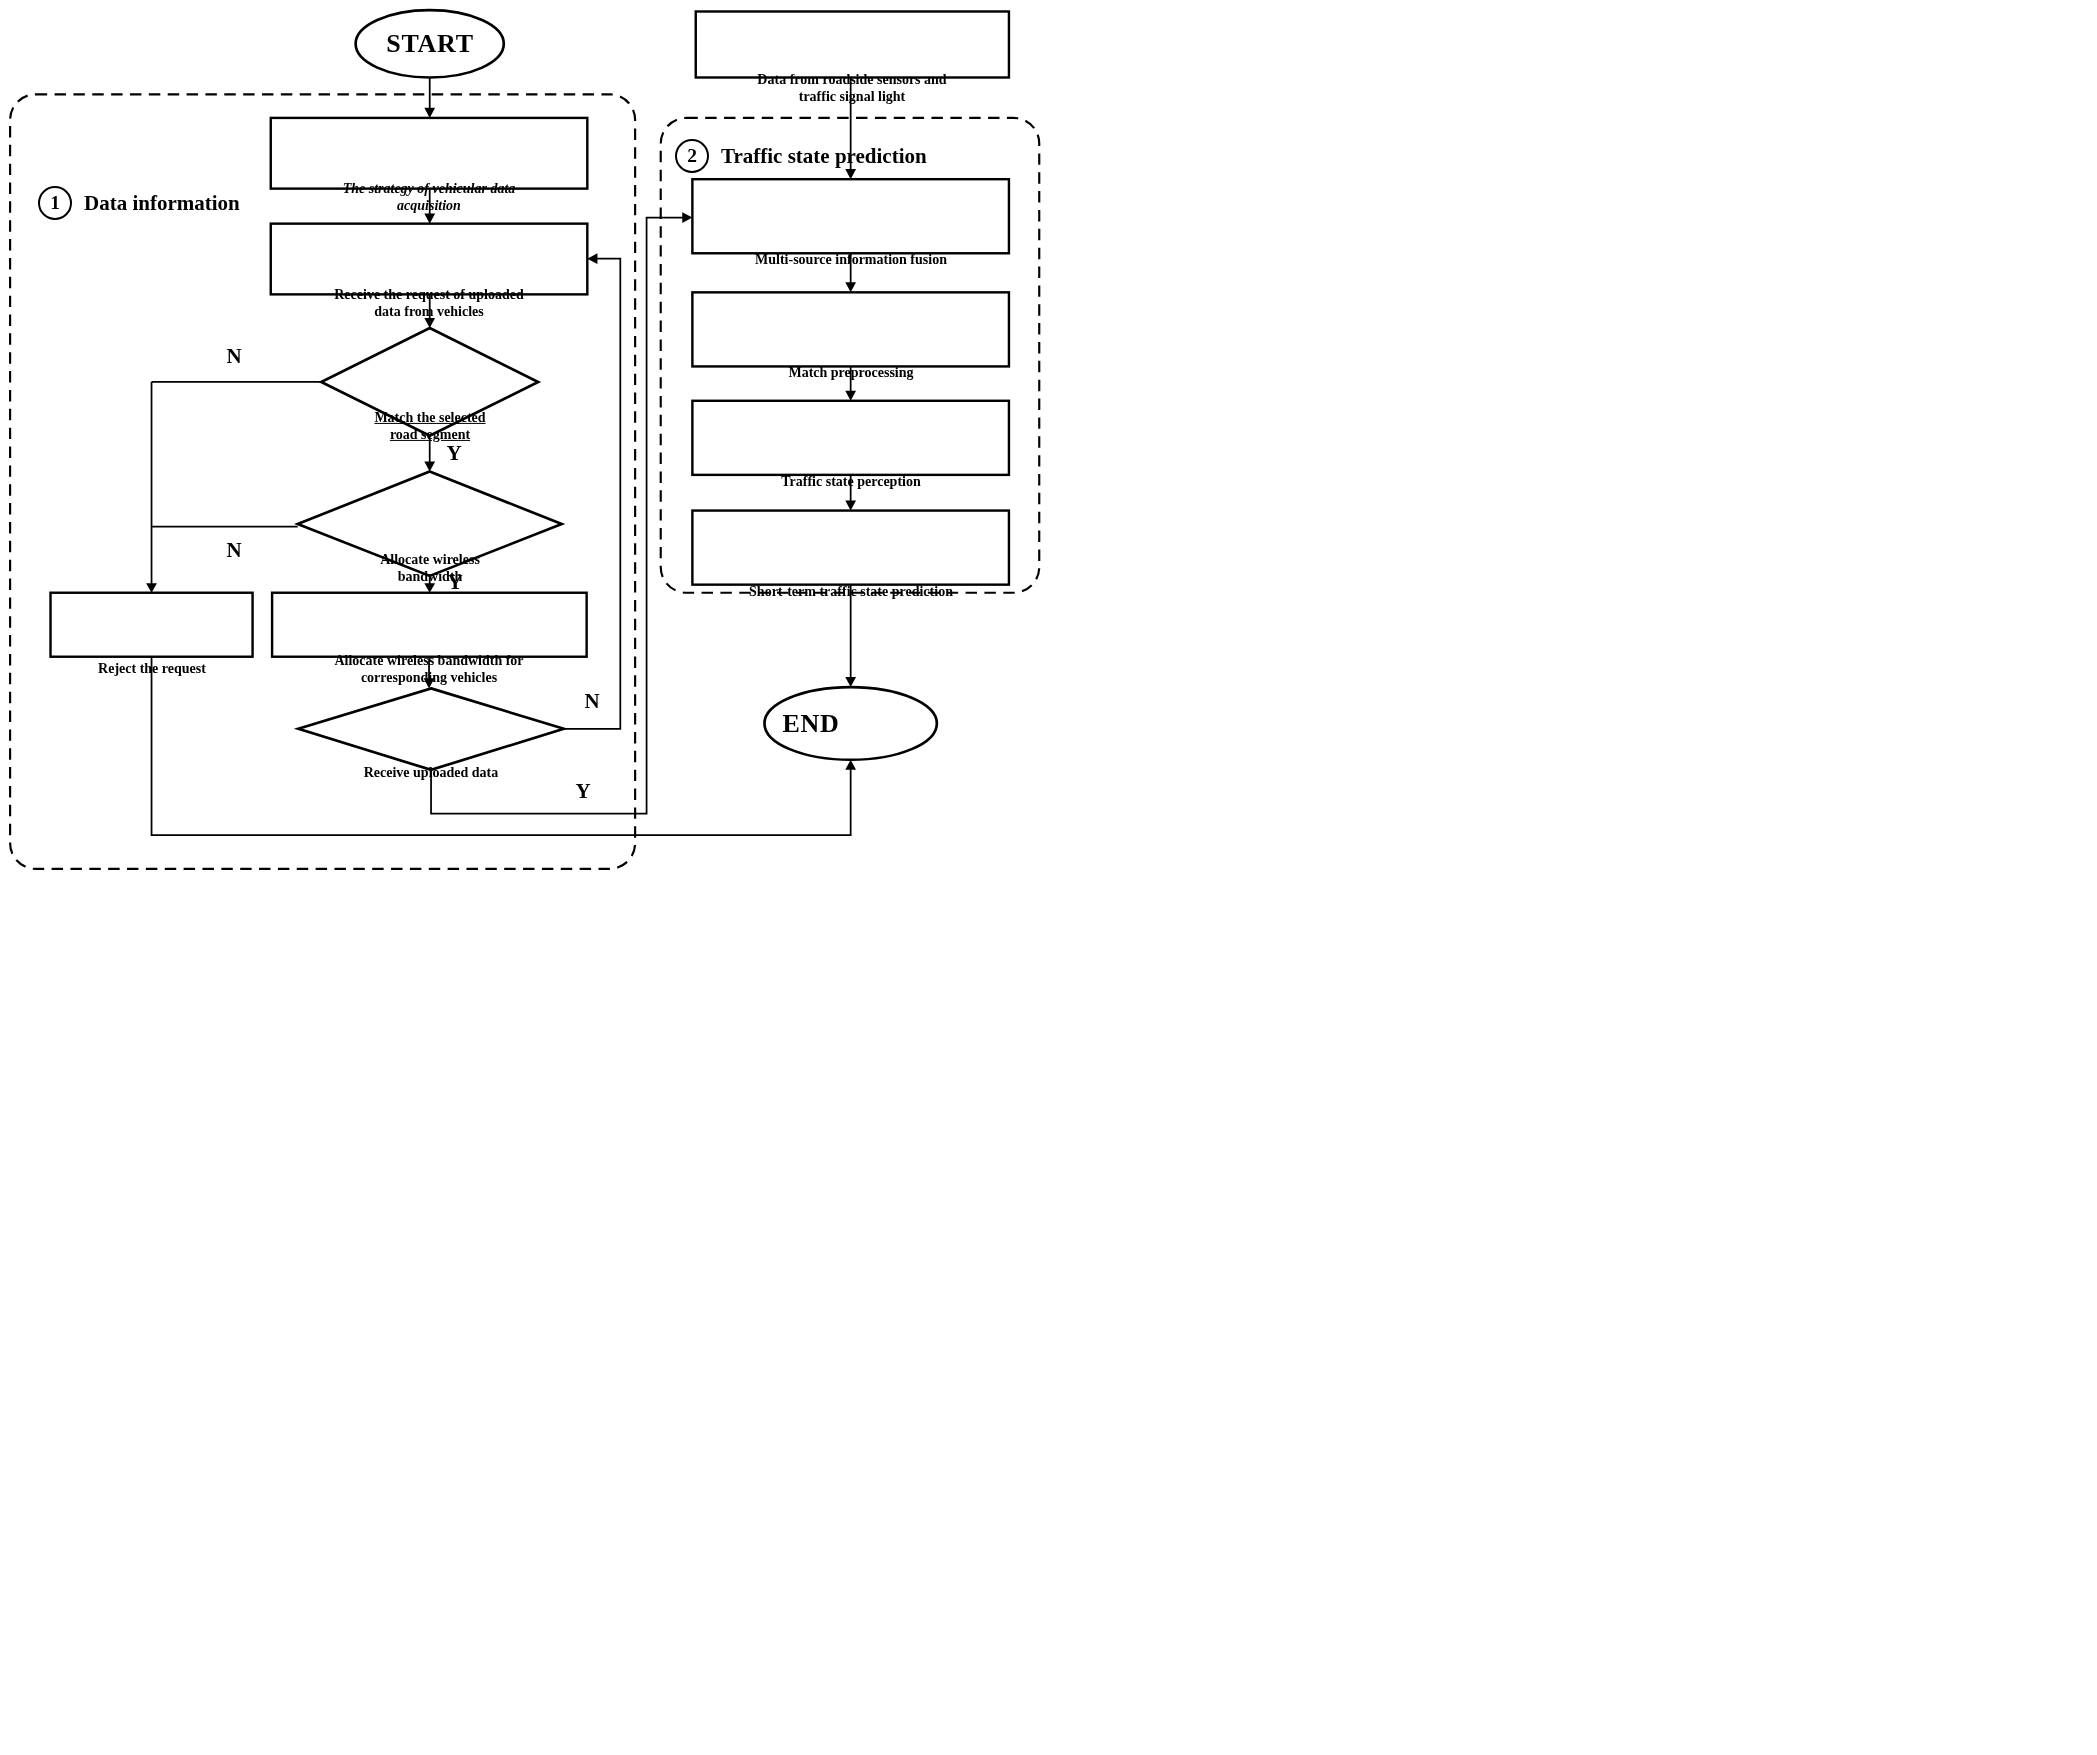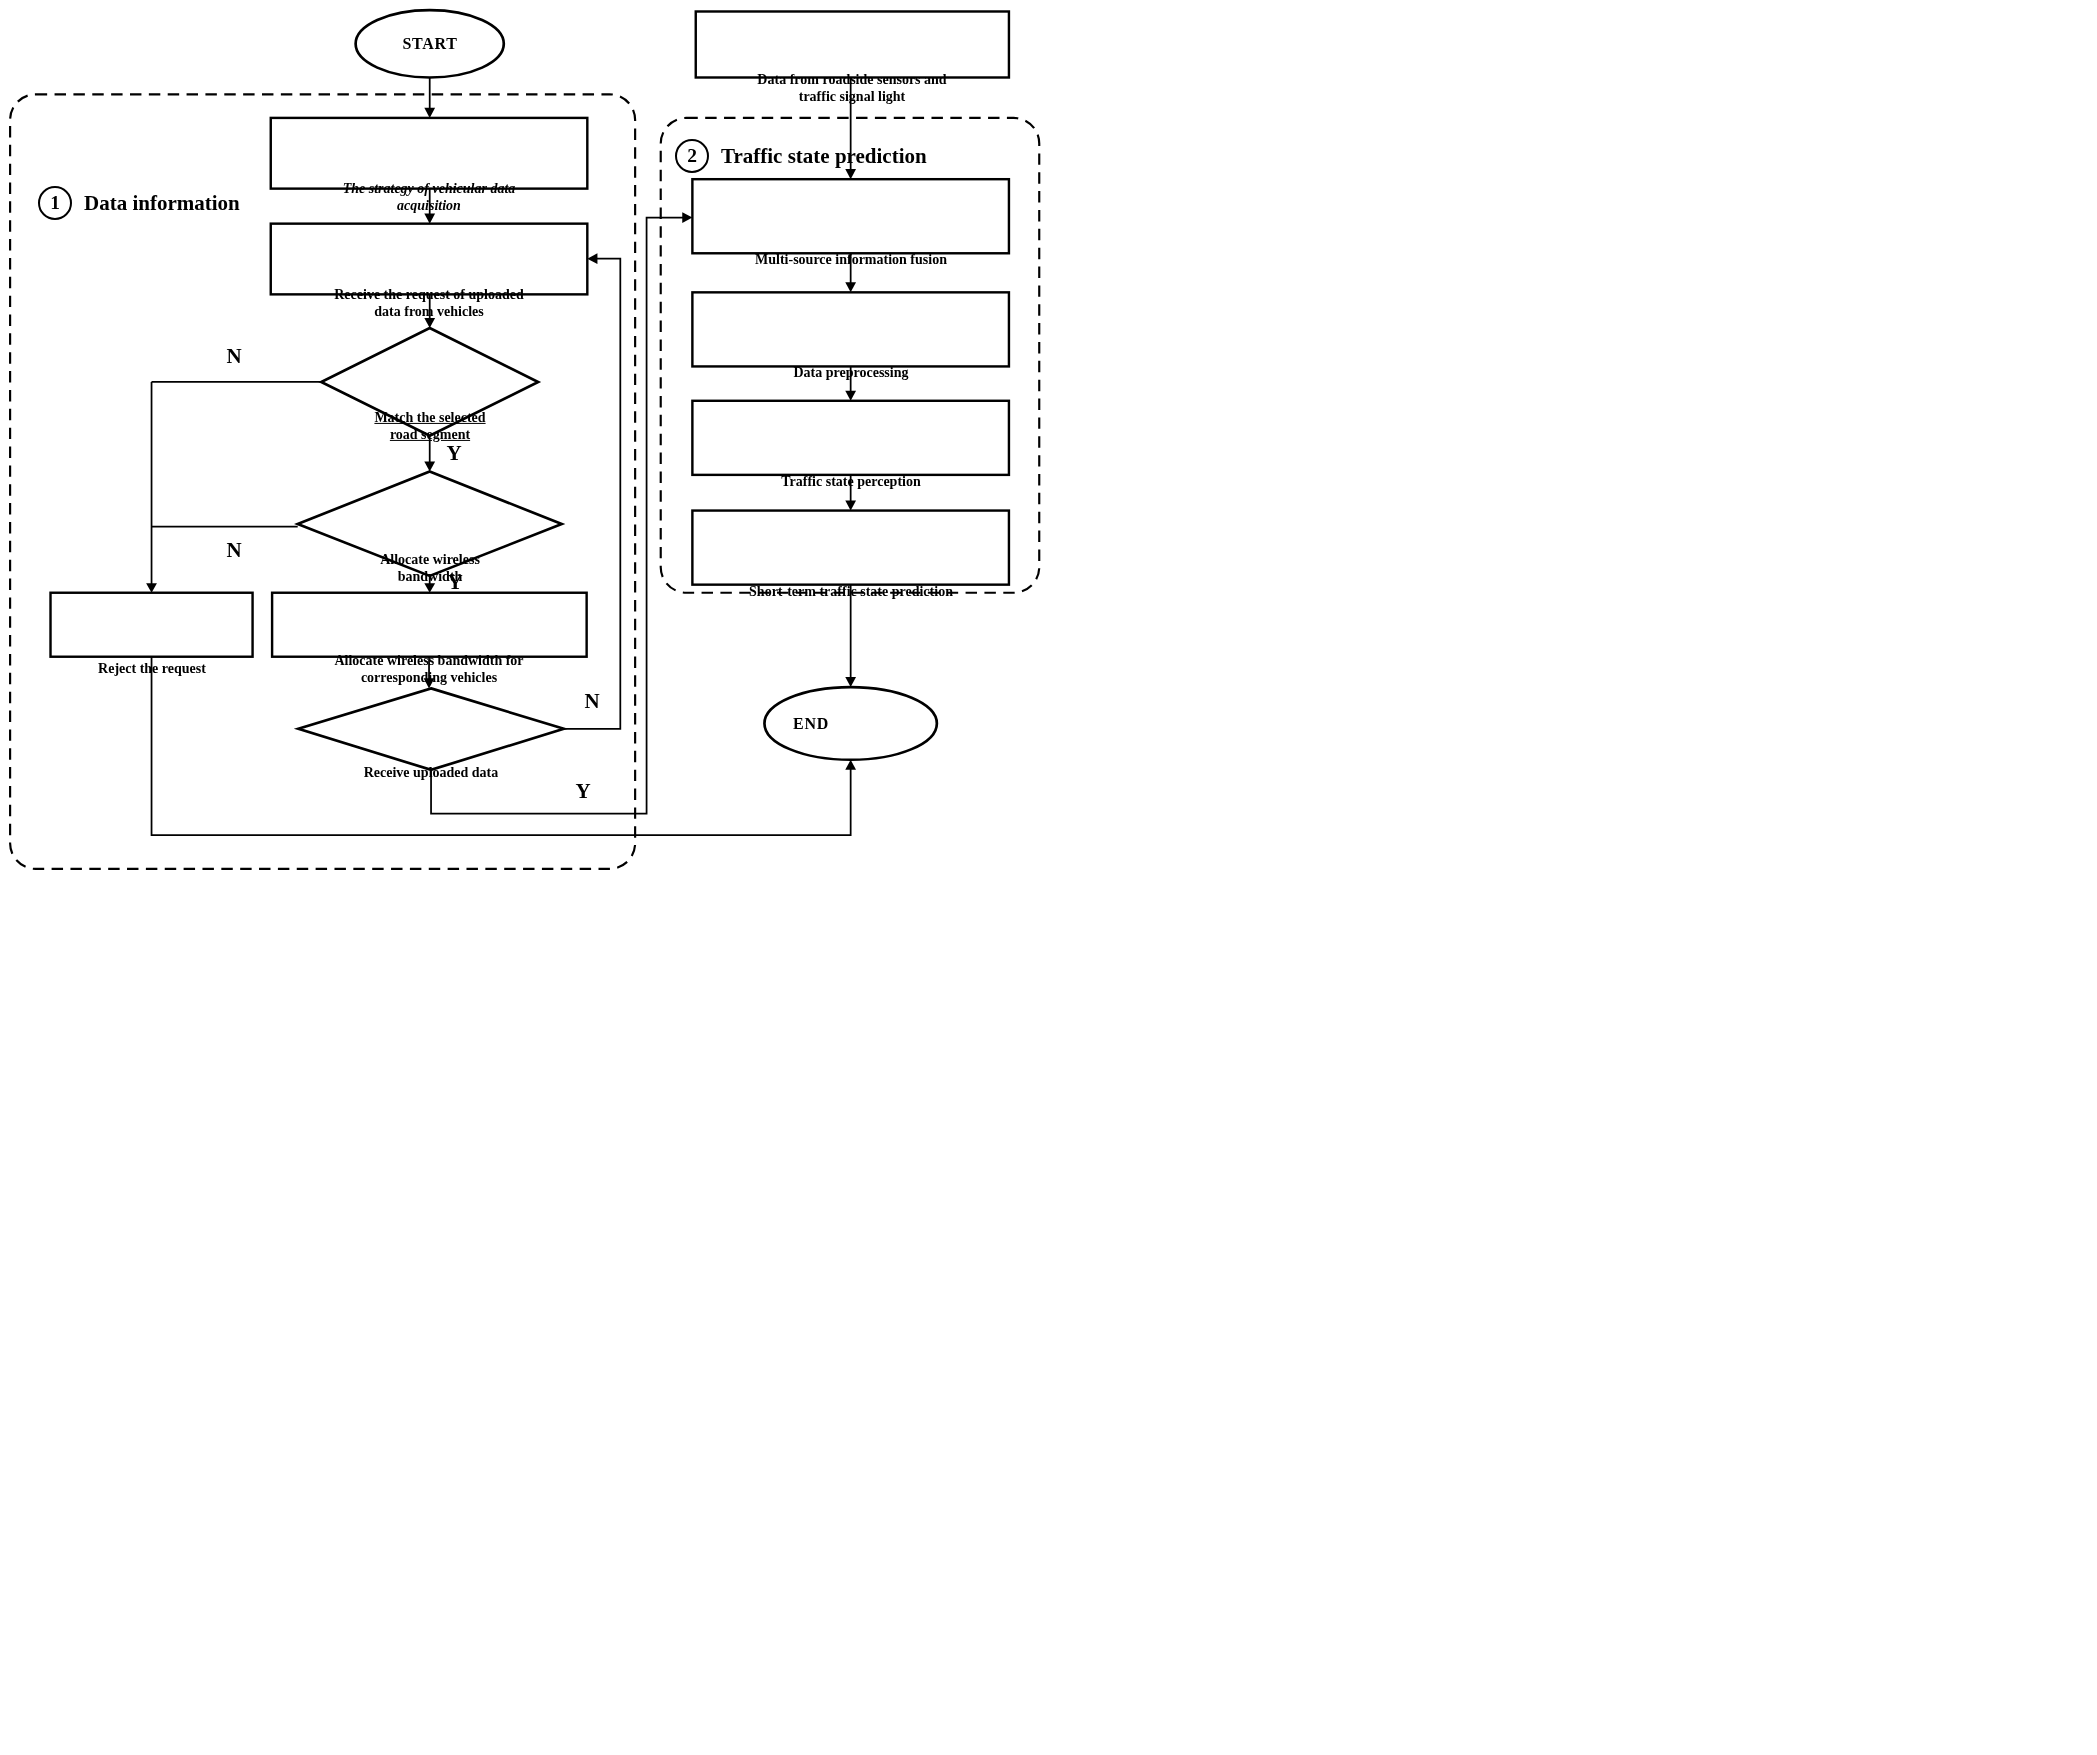--- a/index.html
+++ b/index.html
@@ -23,21 +23,21 @@
   }
   .lbl{
     position:absolute;
     transform:translate(-50%,-50%);
     text-align:center;
     font-weight:bold;
     line-height:1.22;
     white-space:nowrap;
   }
   .node-text{font-size:14px;margin-top:44px;}
-  .terminal-text{font-size:16px;letter-spacing:0.7px;}
+  .terminal-text{font-size:26px;letter-spacing:0.7px;}
   .branch{font-size:21px;}
   .section-label{
     position:absolute;
     display:flex;
     align-items:center;
     gap:12px;
     font-weight:bold;
     font-size:21px;
     white-space:nowrap;
   }
@@ -187,21 +187,21 @@
     <span class="line2">corresponding vehicles</span>
   </div>
   <div class="lbl node-text" style="left:152px;top:625px;">Reject the request</div>
   <div class="lbl node-text" style="left:431px;top:729px;">Receive uploaded data</div>
 
   <div class="lbl node-text" style="left:852px;top:44px;">
     <span>Data from roadside sensors and</span>
     <span class="line2">traffic signal light</span>
   </div>
   <div class="lbl node-text" style="left:851px;top:216px;">Multi-source information fusion</div>
-  <div class="lbl node-text" style="left:851px;top:329px;">Data preprocessing</div>
+  <div class="lbl node-text" style="left:851px;top:329px;">Match preprocessing</div>
   <div class="lbl node-text" style="left:851px;top:438px;">Traffic state perception</div>
   <div class="lbl node-text" style="left:851px;top:548px;">Short-term traffic state prediction</div>
 
   <div class="lbl branch" style="left:234px;top:357px;">N</div>
   <div class="lbl branch" style="left:454px;top:454px;">Y</div>
   <div class="lbl branch" style="left:234px;top:551px;">N</div>
   <div class="lbl branch" style="left:455px;top:583px;">Y</div>
   <div class="lbl branch" style="left:592px;top:702px;">N</div>
   <div class="lbl branch" style="left:583px;top:792px;">Y</div>
 

